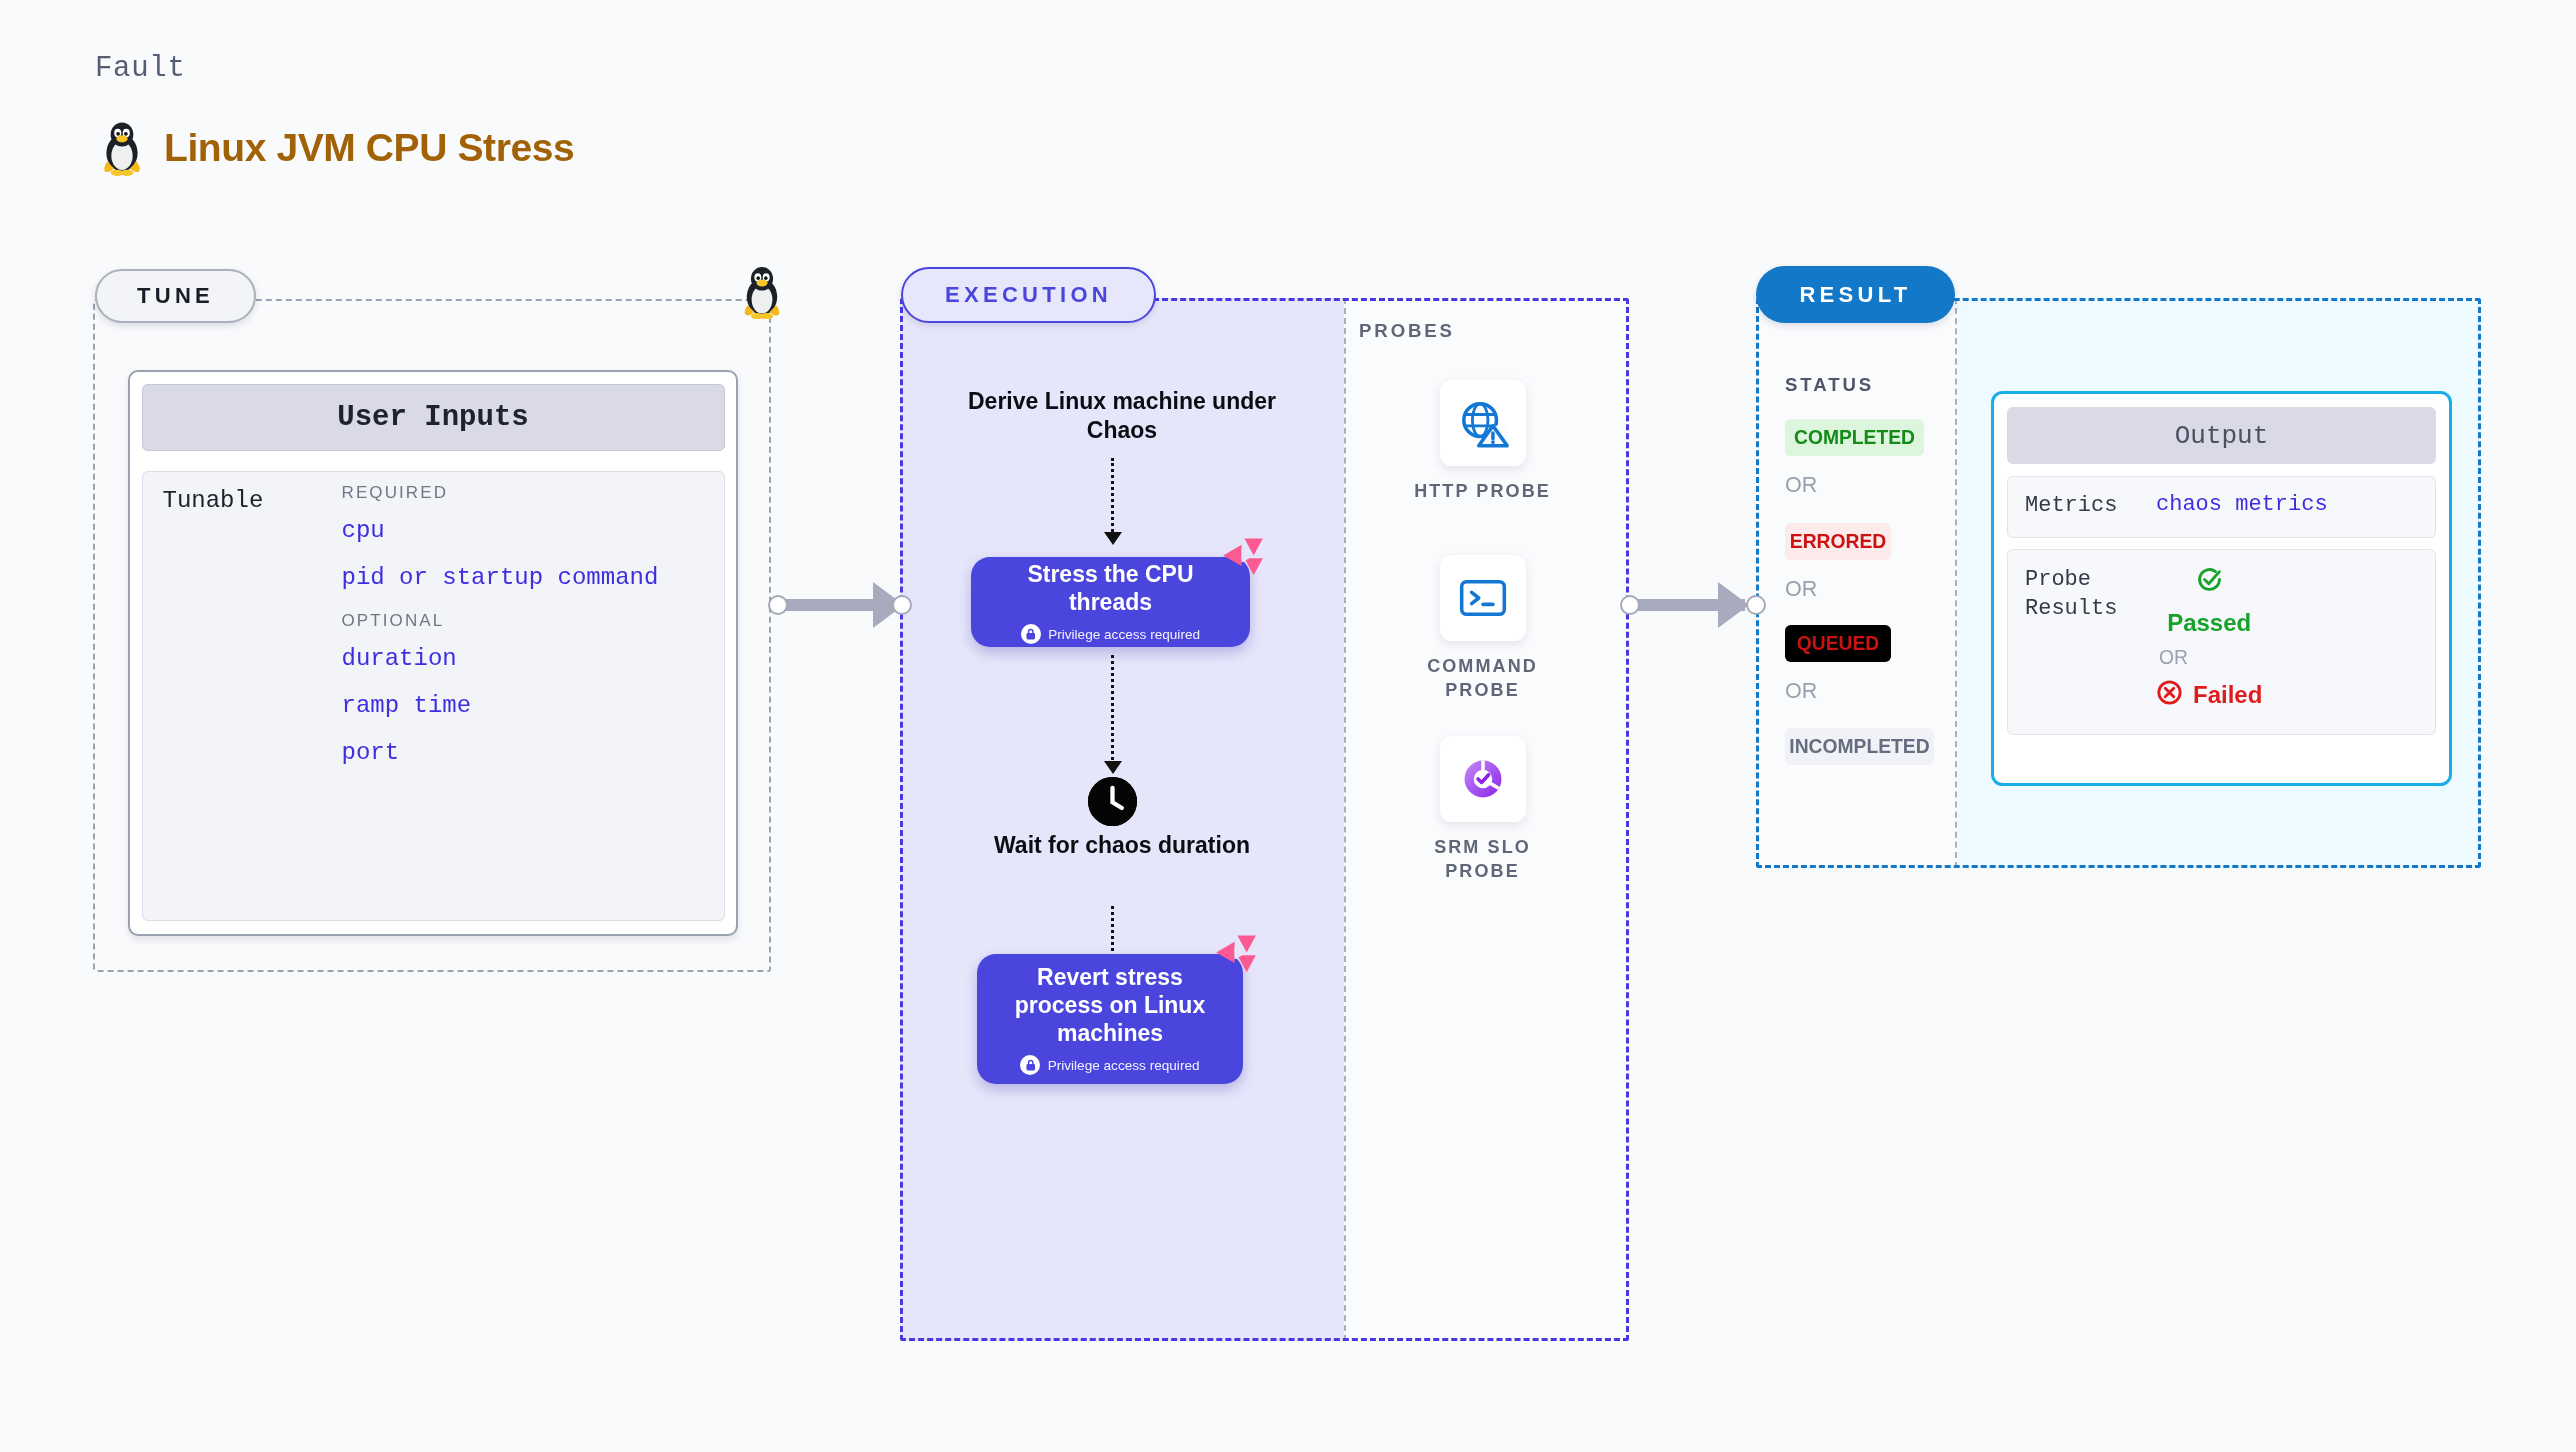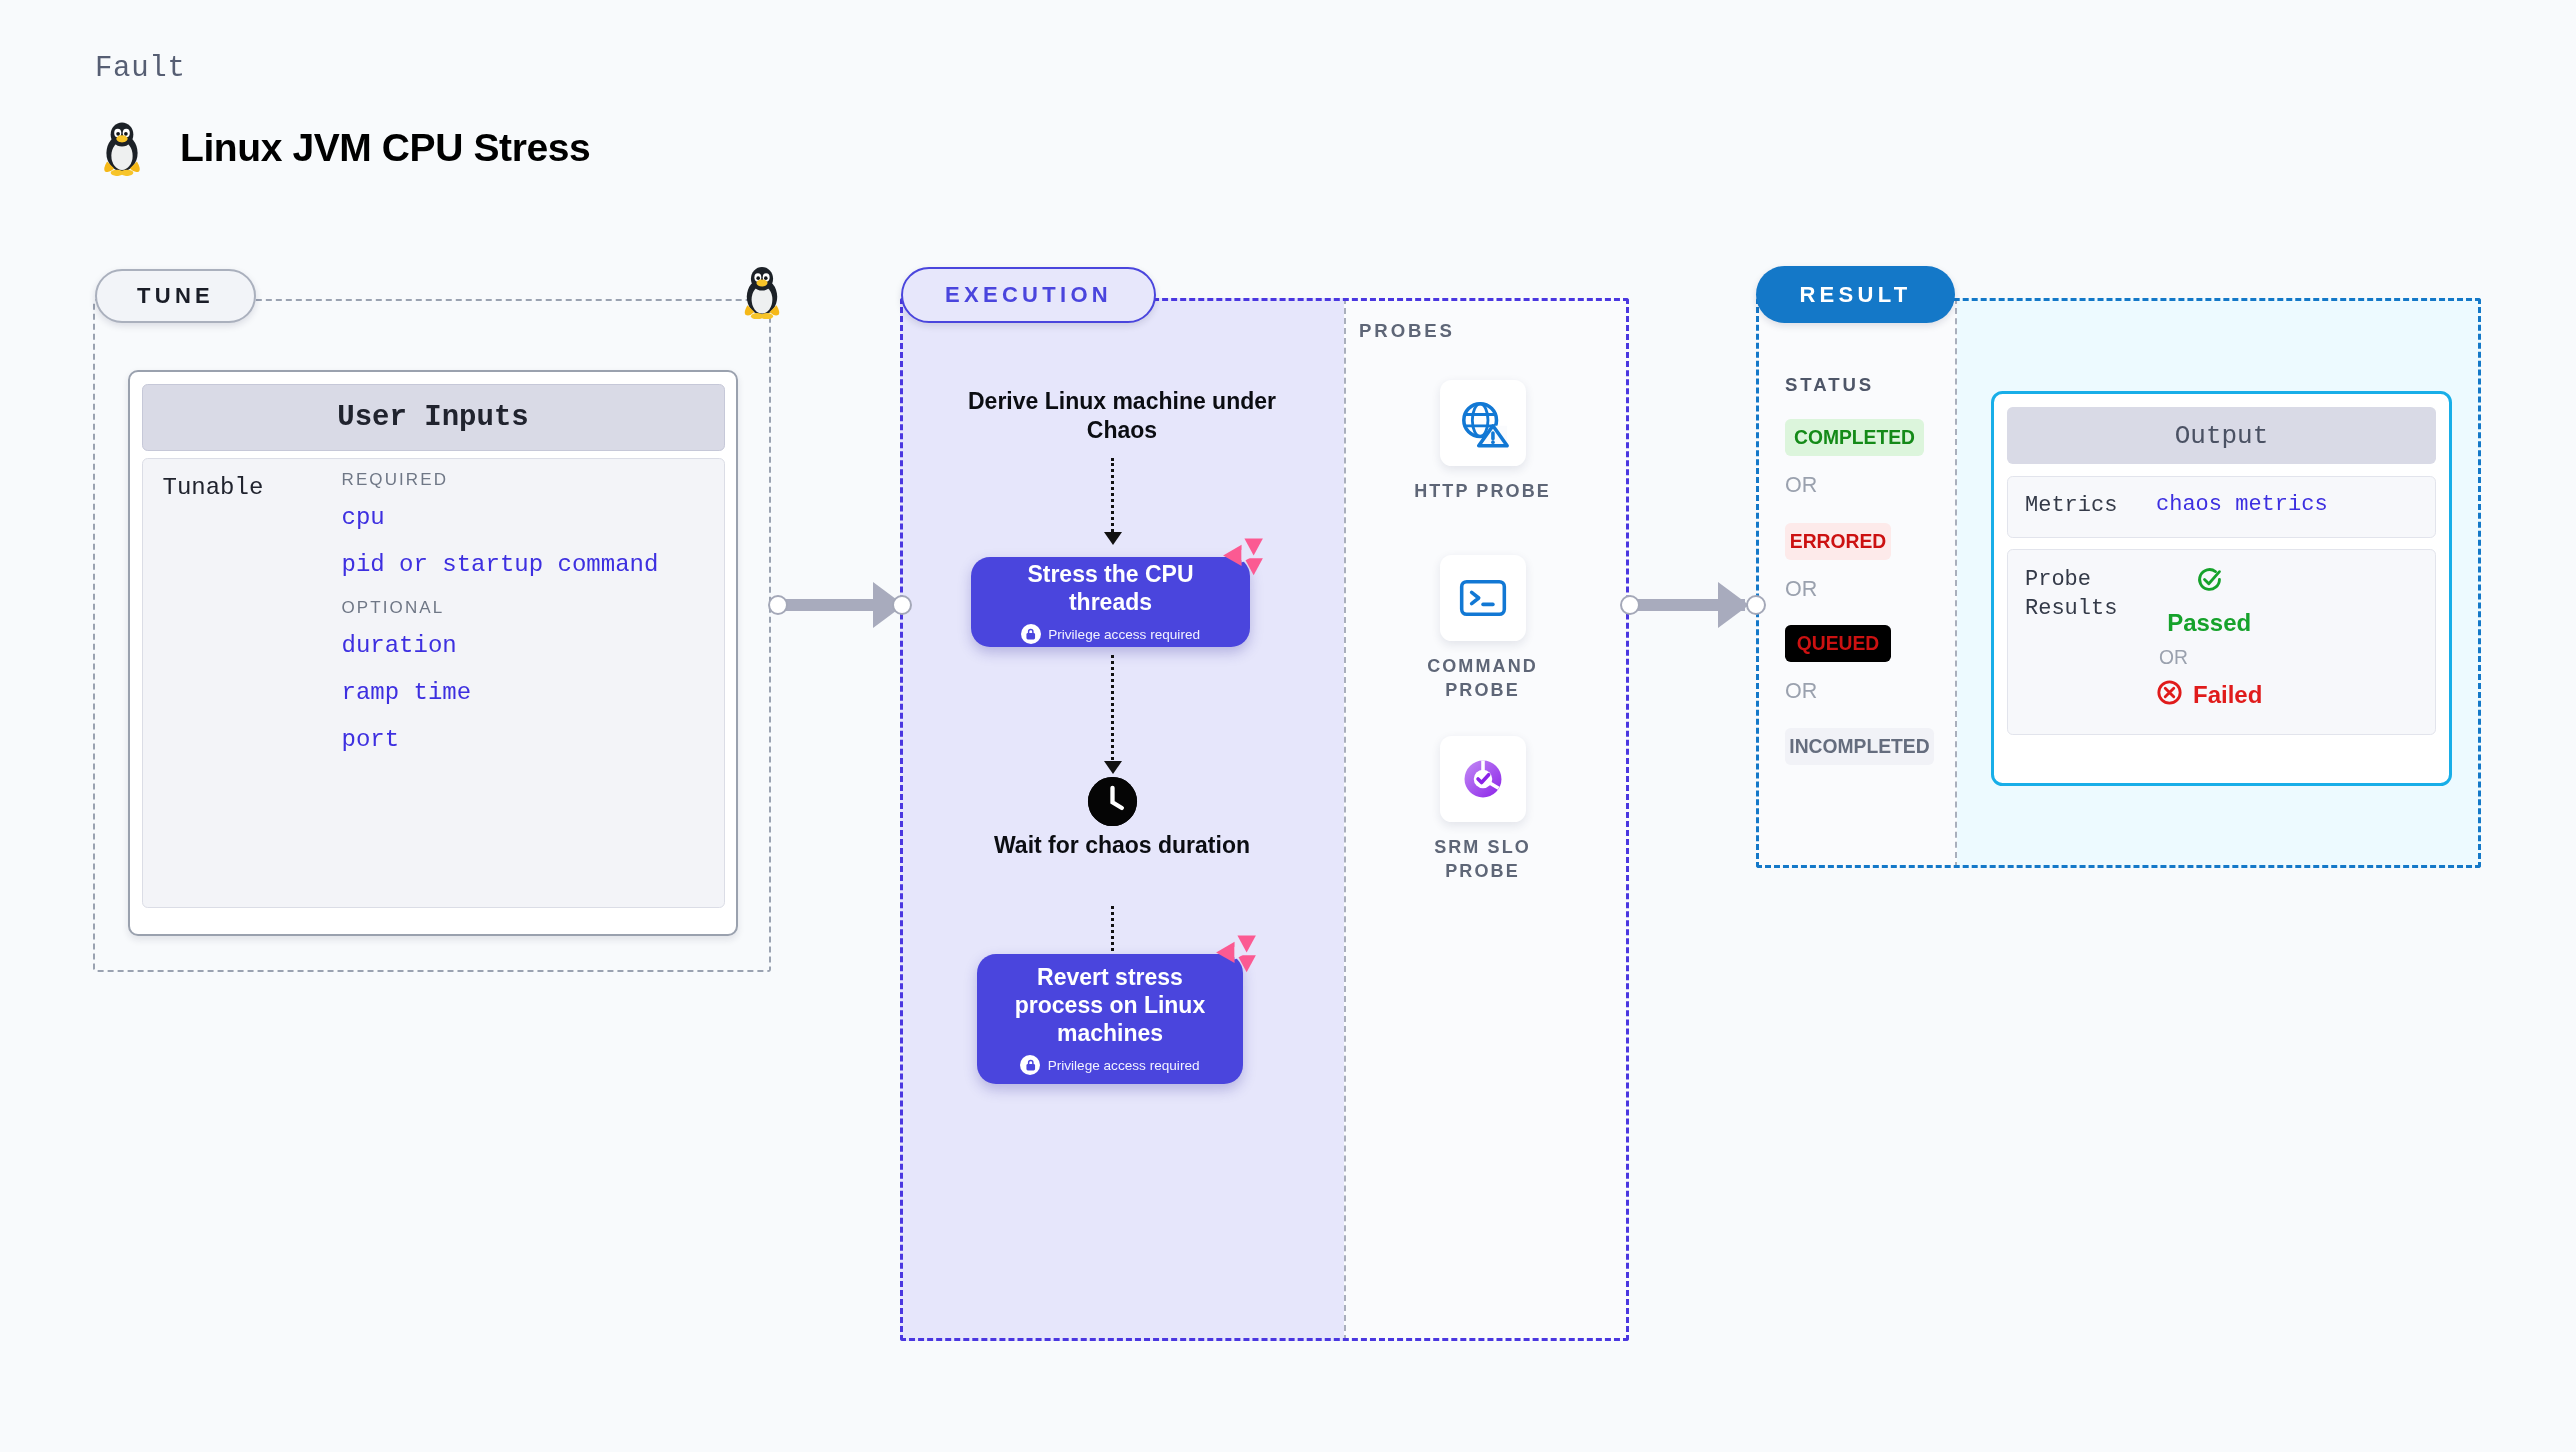--- a/index.html
+++ b/index.html
@@ -15,21 +15,21 @@
   .hdr-kicker {
     position: absolute; left: 95px; top: 52px;
     font-family: "Liberation Mono", monospace;
     font-size: 29px; color: #565e73; letter-spacing: 0.7px;
   }
   .hdr-title-row {
     position: absolute; left: 100px; top: 120px;
     display: flex; align-items: center; gap: 20px;
   }
   .hdr-title {
-    font-size: 39px; font-weight: 700; color: #000000; letter-spacing: -0.4px; margin-left: 16px;
+    font-size: 39px; font-weight: 700; color: #a16207; letter-spacing: -0.4px;
   }
 
   
   .tux { display:block; }
 
   
   .pill {
     position: absolute; z-index: 6;
     display: flex; align-items: center; justify-content: center;
     border-radius: 716px;
@@ -94,21 +94,21 @@
     box-shadow: 0 3.6px 7.2px rgba(25,30,60,.10);
     padding: 11.5px;
   }
   .ui-card-head {
     height: 67px; background: #d9dae6; border: 0.7px solid #c6c8d8; border-radius: 5.7px;
     display: flex; align-items: center; justify-content: center;
     font-family: Liberation Mono, monospace;
     font-size: 29px; font-weight: 700; color: #20232e;
   }
   .ui-card-body {
-    margin-top: 7px; height: 450px;
+    margin-top: 20px; height: 450px;
     background: #f3f4f8; border: 0.7px solid #dbdde6; border-radius: 5.7px;
     display: flex; padding: 7px 20px;
   }
   .tunable-label {
     font-family: "Liberation Mono", monospace;
     font-size: 24px; color: #20232e; width: 179px; padding-top: 8.6px;
   }
   .tunable-list { flex: 1; padding-top: 4.3px; }
   .grp-label {
     font-family: "Liberation Sans", sans-serif;

